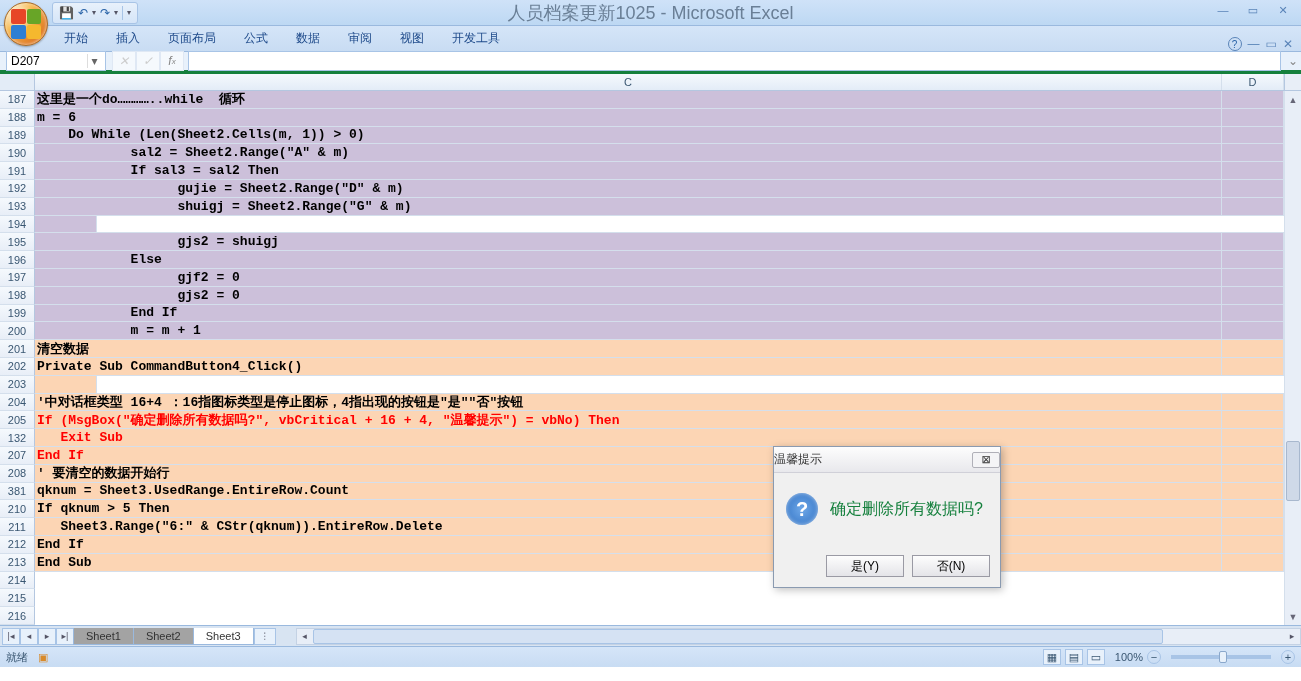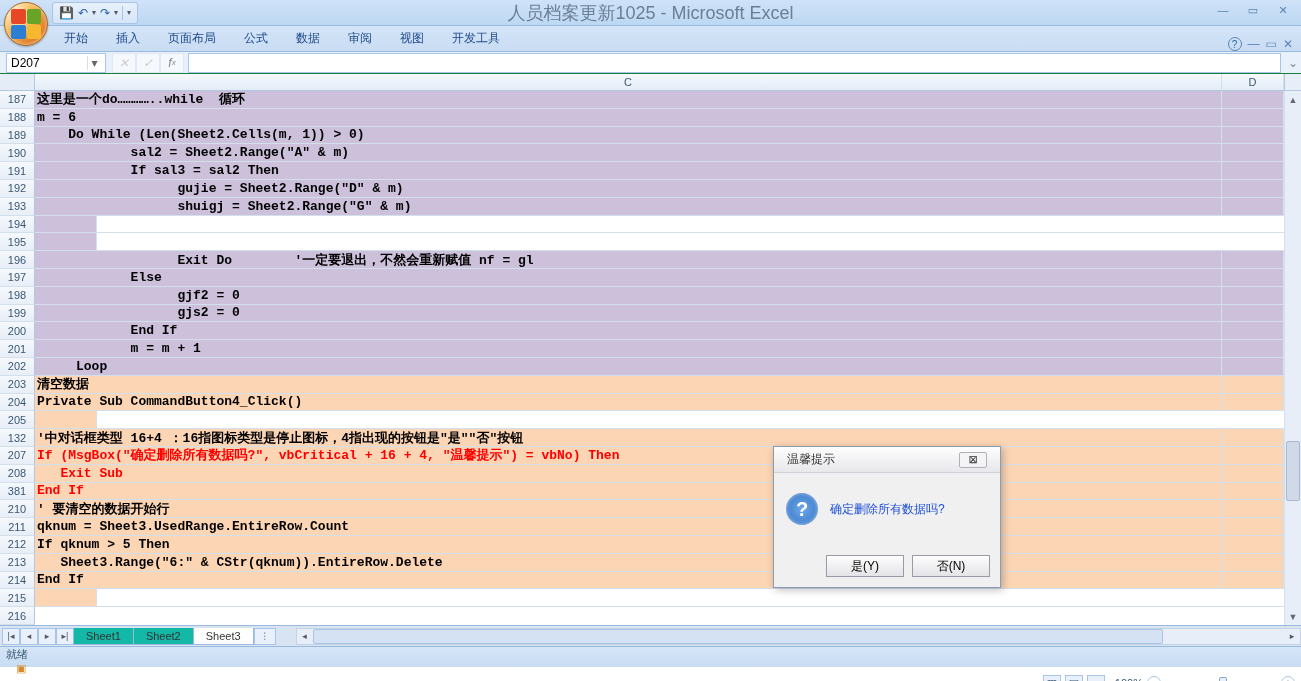--- a/index.html
+++ b/index.html
@@ -16,21 +16,21 @@
 .title-text { position: absolute; left: 50%; transform: translateX(-50%); color: #6a7f96; font-size: 18px; }
 .win-controls { position: absolute; right: 4px; top: 2px; display: flex; gap: 2px; }
 .win-btn { width: 28px; height: 16px; display: flex; align-items: center; justify-content: center; color: #5a84b8; font-size: 11px; }
 
 
 .ribbon { height: 26px; background: linear-gradient(#d5e5f8, #c8dcf3); display: flex; align-items: flex-end; padding-left: 50px; border-bottom: 1px solid #9ab9de; }
 .rtab { padding: 4px 14px; color: #1e4a8a; font-size: 12px; cursor: pointer; }
 .ribbon-right { margin-left: auto; margin-right: 8px; display: flex; gap: 6px; align-items: center; color: #5a84b8; }
 
 
-.fbar { height: 22px; background: #e8f1fb; border-bottom: 1px solid #15803d; display: flex; align-items: center; }
+.fbar { height: 22px; background: #e8f1fb; border-bottom: 4px solid #15803d; display: flex; align-items: center; }
 .namebox { width: 100px; height: 20px; background: #fff; border: 1px solid #a8c4e6; margin-left: 6px; display: flex; align-items: center; padding: 0 4px; font-size: 12px; }
 .namebox-dd { margin-left: auto; width: 14px; text-align: center; border-left: 1px solid #ddd; color: #666; }
 .fbar-btns { display: flex; margin-left: 6px; }
 .fbar-btn { width: 24px; height: 20px; display: flex; align-items: center; justify-content: center; border: 1px solid #dfe8f4; background: #f5f9fd; color: #888; font-style: italic; }
 .formula-input { flex: 1; height: 20px; background: #fff; border: 1px solid #a8c4e6; margin: 0 4px; }
 .fbar-expand { width: 16px; color: #888; text-align: center; }
 
 
 .colhdr { height: 17px; background: linear-gradient(#f5f9fd, #e3ecf7); border-bottom: 1px solid #b4c7e0; display: flex; }
 .colhdr .selall { width: 35px; border-right: 1px solid #b4c7e0; background: #e3ecf7; }
@@ -52,39 +52,39 @@
 .txt-red { color: #ff0000; }
 .vscroll { width: 17px; background: #e8eef7; border-left: 1px solid #d4dfec; position: relative; }
 .vscroll-thumb { position: absolute; left: 1px; right: 1px; top: 350px; height: 60px; background: #cfd9e8; border: 1px solid #a8b8ce; border-radius: 2px; }
 .vscroll-arrow { height: 17px; display:flex; align-items:center; justify-content:center; color:#667; font-size:9px; }
 
 
 .sheetbar { height: 21px; background: #d8e4f2; border-top: 1px solid #9ab9de; display: flex; align-items: center; }
 .sheetnav { display: flex; margin-left: 2px; }
 .snav-btn { width: 18px; height: 17px; border: 1px solid #a8c4e6; background: #e8f1fb; display: flex; align-items: center; justify-content: center; font-size: 9px; color: #556; }
 .stab { padding: 2px 12px; background: #fff; border: 1px solid #9ab9de; border-top: none; margin-left: -1px; font-size: 11px; color: #333; cursor: pointer; }
-.stab.inactive { background: #14b8a6; }
+.stab.inactive { background: #a3a3a3; }
 .hscroll-area { flex: 1; margin-left: 20px; height: 17px; background: #e8eef7; border: 1px solid #c4d2e4; position: relative; }
 .hscroll-thumb { position:absolute; left:16px; top:0; bottom:0; width: 850px; background:#d5e2f3; border:1px solid #a8c4e6; border-radius:2px; }
 .hscroll-arr { position:absolute; top:0; bottom:0; width:16px; display:flex; align-items:center; justify-content:center; font-size:9px; color:#556; }
 
 
-.statusbar { height: 21px; background: linear-gradient(#d5e5f8,#c8dcf3); display: flex; align-items: flex-start; padding: 0 6px; font-size: 11px; color: #3a5772; border-top: 1px solid #9ab9de; flex-direction: column; }
+.statusbar { height: 21px; background: linear-gradient(#d5e5f8,#c8dcf3); display: flex; align-items: center; padding: 0 6px; font-size: 11px; color: #3a5772; border-top: 1px solid #9ab9de; }
 .status-right { margin-left: auto; display: flex; align-items: center; gap: 4px; }
 .view-btn { width: 18px; height: 16px; border: 1px solid #a8c4e6; background: #e8f1fb; display:flex; align-items:center; justify-content:center; }
 .zoom-slider { width: 100px; height: 4px; background: #a8c4e6; position: relative; margin: 0 6px; }
 .zoom-handle { position: absolute; left: 48px; top: -4px; width: 8px; height: 12px; background: #e8f1fb; border: 1px solid #8aa8cc; border-radius: 2px; }
 
 
 .dialog { position: absolute; left: 773px; top: 446px; width: 228px; background: #f0f0f0; border: 1px solid #8a9ab0; box-shadow: 2px 2px 8px rgba(0,0,0,0.25); z-index: 200; }
-.dlg-title { height: 26px; background: linear-gradient(#fdfdfd,#e8e8ec); border-bottom: 1px solid #d0d0d8; display: flex; align-items: center; padding: 0 13px; font-size: 12px; color: #333; }
+.dlg-title { height: 26px; background: linear-gradient(#fdfdfd,#e8e8ec); border-bottom: 1px solid #d0d0d8; display: flex; align-items: center; padding: 0 0; font-size: 12px; color: #333; }
 .dlg-close { margin-left: auto; width: 28px; height: 16px; border: 1px solid #b0b0b8; background: #f4f4f6; display:flex; align-items:center; justify-content:center; font-size:11px; border-radius:2px; }
 .dlg-body { padding: 20px 12px; display: flex; align-items: center; gap: 12px; }
 .dlg-icon { width: 32px; height: 32px; border-radius: 50%; background: radial-gradient(#6fa8e8,#2d6fc2); display: flex; align-items: center; justify-content: center; color: #fff; font-size: 20px; font-weight: bold; box-shadow: inset 0 0 4px rgba(255,255,255,.6); }
-.dlg-msg { font-size: 12px; color: #1d4ed8; }
+.dlg-msg { font-size: 16px; color: #15803d; }
 .dlg-btns { padding: 10px; display: flex; justify-content: flex-end; gap: 8px; background: #f0f0f0; }
 .dlg-btn { width: 78px; height: 22px; background: linear-gradient(#fdfdfd,#e4e4e8); border: 1px solid #9a9aa4; font-size: 12px; display:flex; align-items:center; justify-content:center; cursor:pointer; }
 
 .icon { font-family: Arial, sans-serif; font-style: normal; }
 </style>
 </head>
 <body>
 
 <div class="titlebar">
   <div class="office-btn">
@@ -221,24 +221,21 @@
         <div class="cellD bg-purple"></div>
       </div>
       <div class="row">
         <div class="cellC bg-purple">                  shuigj = Sheet2.Range("G" &amp; m)</div>
         <div class="cellD bg-purple"></div>
       </div>
       <div class="row">
         <div class="cellD bg-purple"></div>
       </div>
       <div class="row">
-        <div class="cellD bg-purple"></div>
-      </div>
-      <div class="row">
-        <div class="cellC bg-purple">                  Exit Do        '一定要退出，不然会重新赋值 nf = gl</div>
+        <div class="cellC bg-purple">                  gjs2 = shuigj</div>
         <div class="cellD bg-purple"></div>
       </div>
       <div class="row">
         <div class="cellC bg-purple">            Else</div>
         <div class="cellD bg-purple"></div>
       </div>
       <div class="row">
         <div class="cellC bg-purple">                  gjf2 = 0</div>
         <div class="cellD bg-purple"></div>
       </div>
@@ -248,24 +245,20 @@
       </div>
       <div class="row">
         <div class="cellC bg-purple">            End If</div>
         <div class="cellD bg-purple"></div>
       </div>
       <div class="row">
         <div class="cellC bg-purple">            m = m + 1</div>
         <div class="cellD bg-purple"></div>
       </div>
       <div class="row">
-        <div class="cellC bg-purple">     Loop</div>
-        <div class="cellD bg-purple"></div>
-      </div>
-      <div class="row">
         <div class="cellC bg-orange">清空数据</div>
         <div class="cellD bg-orange"></div>
       </div>
       <div class="row">
         <div class="cellC bg-orange">Private Sub CommandButton4_Click()</div>
         <div class="cellD bg-orange"></div>
       </div>
       <div class="row">
         <div class="cellD bg-orange"></div>
       </div>
@@ -299,20 +292,21 @@
       </div>
       <div class="row">
         <div class="cellC bg-orange">   Sheet3.Range("6:" &amp; CStr(qknum)).EntireRow.Delete</div>
         <div class="cellD bg-orange"></div>
       </div>
       <div class="row">
         <div class="cellC bg-orange">End If</div>
         <div class="cellD bg-orange"></div>
       </div>
       <div class="row">
+        <div class="cellC bg-orange">End Sub</div>
         <div class="cellD bg-orange"></div>
       </div>
     </div>
   <div class="vscroll">
     <div class="vscroll-arrow icon">▲</div>
     <div class="vscroll-thumb"></div>
     <div class="vscroll-arrow icon" style="position:absolute;bottom:0;left:0;right:0;">▼</div>
   </div>
 </div>
 

